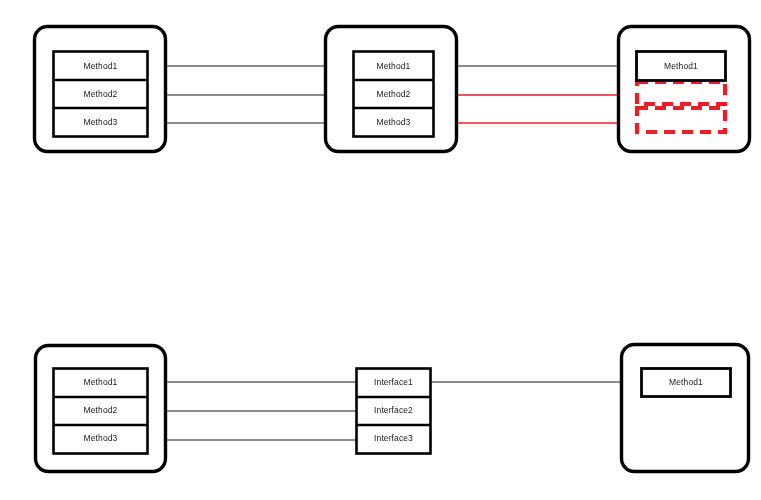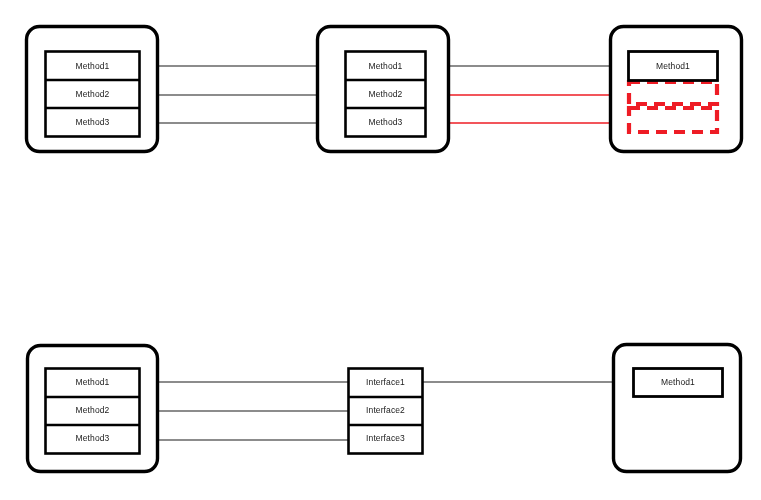--- a/index.html
+++ b/index.html
@@ -11,20 +11,21 @@
     width: 761px;
     height: 500px;
     font-family: "Liberation Sans", sans-serif;
     overflow: hidden;
   }
   #diagram-root {
     position: relative;
     width: 613px;
     height: 500px;
     background: #ffffff;
+    margin-left: 8px;
   }
   svg.diagram-canvas {
     display: block;
     width: 761px;
     height: 500px;
   }
   .node-label {
     font-family: "Liberation Sans", sans-serif;
     font-size: 8.5px;
     fill: #1a1a1a;

